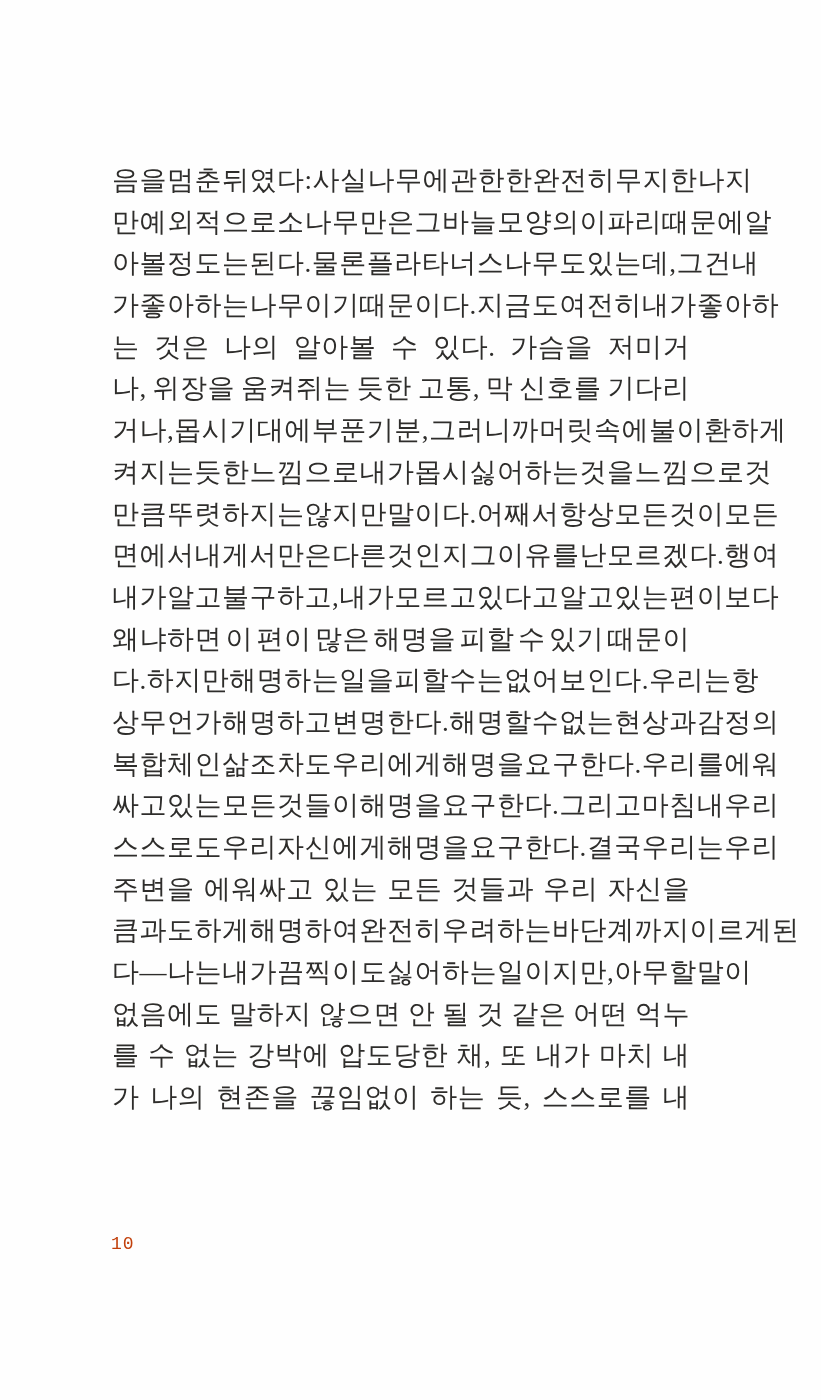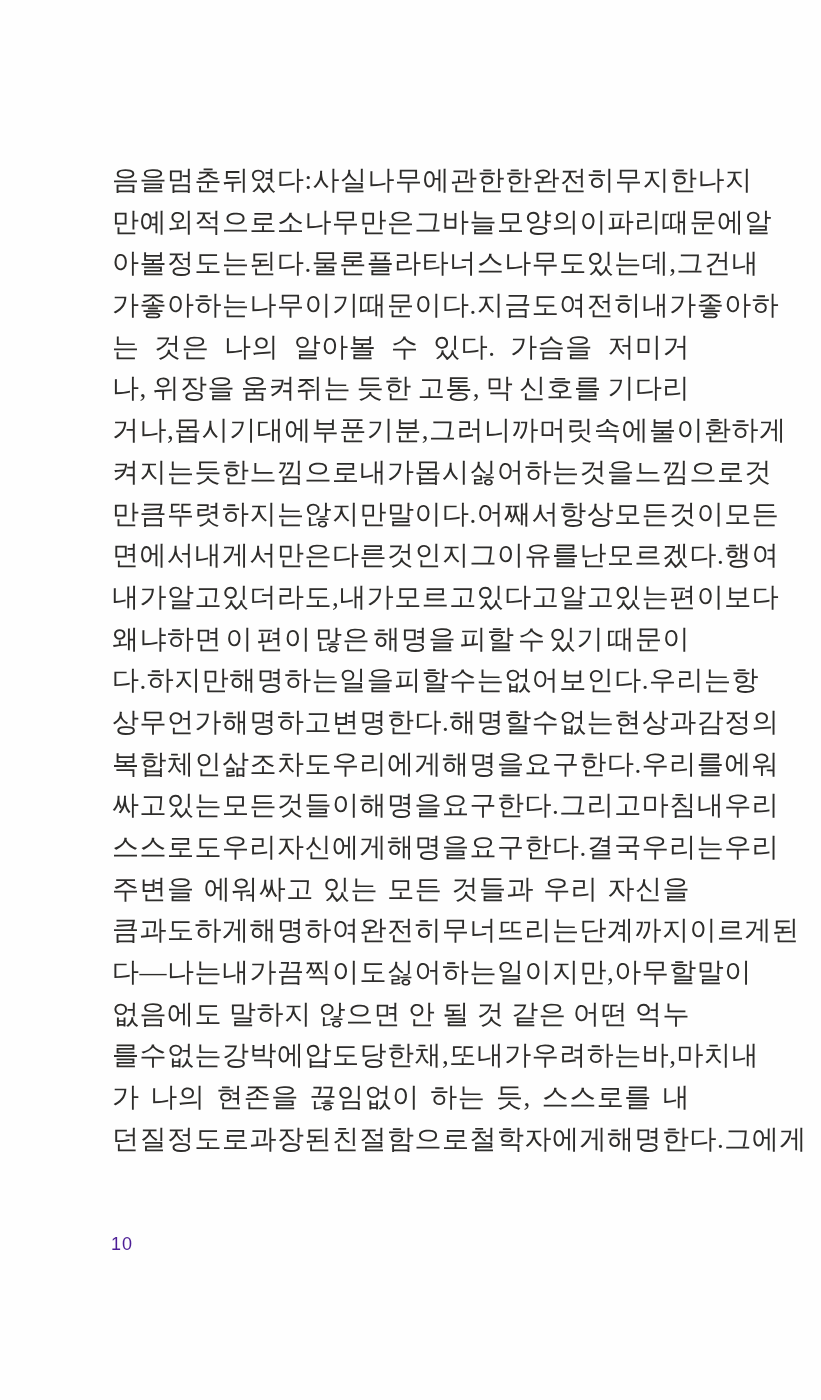--- a/index.html
+++ b/index.html
@@ -43,23 +43,23 @@
     display: flex;
     justify-content: space-between;
     white-space: nowrap;
   }
   .text-line.spread span { display: inline-block; }
   .page-number {
     position: absolute;
     left: 111px;
     top: 1234px;
     font-size: 18px;
-    color: #4c1d95;
+    color: #c2410c;
     letter-spacing: 1px;
-    font-family: Liberation Sans, sans-serif;
+    font-family: Liberation Mono, monospace;
   }
 </style>
 </head>
 <body>
 
 <main class="book-page">
   <div class="text-block">
       <div class="text-line spread">
         <span>음을</span>
         <span>멈춘</span>
@@ -164,21 +164,21 @@
         <span>것인지</span>
         <span>그</span>
         <span>이유를</span>
         <span>난</span>
         <span>모르겠다.</span>
         <span>행여</span>
       </div>
       <div class="text-line spread">
         <span>내가</span>
         <span>알고</span>
-        <span>있더라도,</span>
+        <span>불구하고,</span>
         <span>내가</span>
         <span>모르고</span>
         <span>있다고</span>
         <span>알고</span>
         <span>있는</span>
         <span>편이</span>
         <span>보다</span>
       </div>
       <div class="text-line spread">
         <span>왜냐하면</span>
@@ -251,21 +251,21 @@
         <span>모든</span>
         <span>것들과</span>
         <span>우리</span>
         <span>자신을</span>
       </div>
       <div class="text-line spread">
         <span>큼</span>
         <span>과도하게</span>
         <span>해명하여</span>
         <span>완전히</span>
-        <span>무너뜨리는</span>
+        <span>우려하는바</span>
         <span>단계까지</span>
         <span>이르게</span>
         <span>된</span>
       </div>
       <div class="text-line spread">
         <span>다</span>
         <span>—</span>
         <span>나는</span>
         <span>내가</span>
         <span>끔찍이도</span>
@@ -288,39 +288,29 @@
       </div>
       <div class="text-line spread">
         <span>를</span>
         <span>수</span>
         <span>없는</span>
         <span>강박에</span>
         <span>압도당한</span>
         <span>채,</span>
         <span>또</span>
         <span>내가</span>
-        <span>우려하는바,</span>
         <span>마치</span>
         <span>내</span>
       </div>
       <div class="text-line spread">
         <span>가</span>
         <span>나의</span>
         <span>현존을</span>
         <span>끊임없이</span>
         <span>하는</span>
         <span>듯,</span>
         <span>스스로를</span>
         <span>내</span>
       </div>
-      <div class="text-line spread">
-        <span>던질</span>
-        <span>정도로</span>
-        <span>과장된</span>
-        <span>친절함으로</span>
-        <span>철학자에게</span>
-        <span>해명한다.</span>
-        <span>그에게</span>
-      </div>
     </div>
 
   <div class="page-number">10</div>
 </main>
 
 </body></html>

